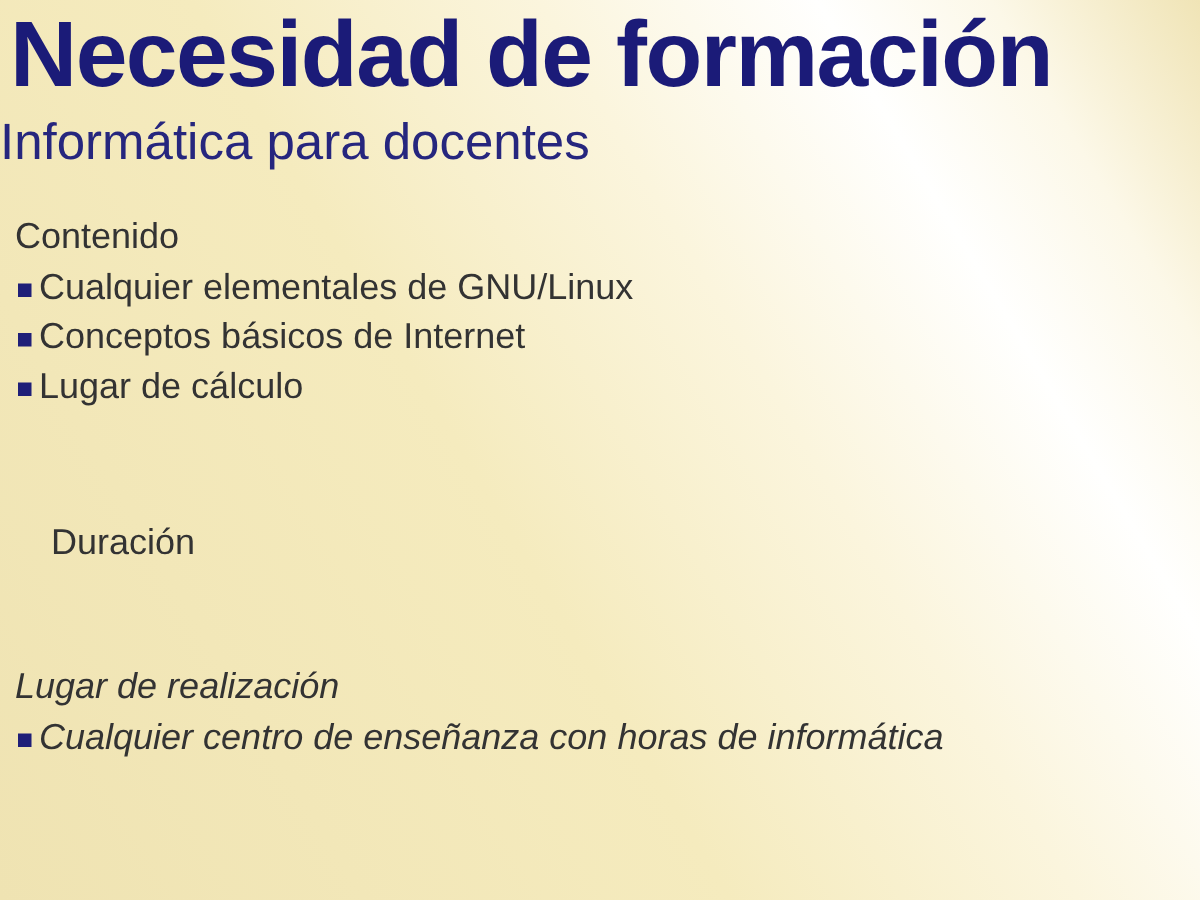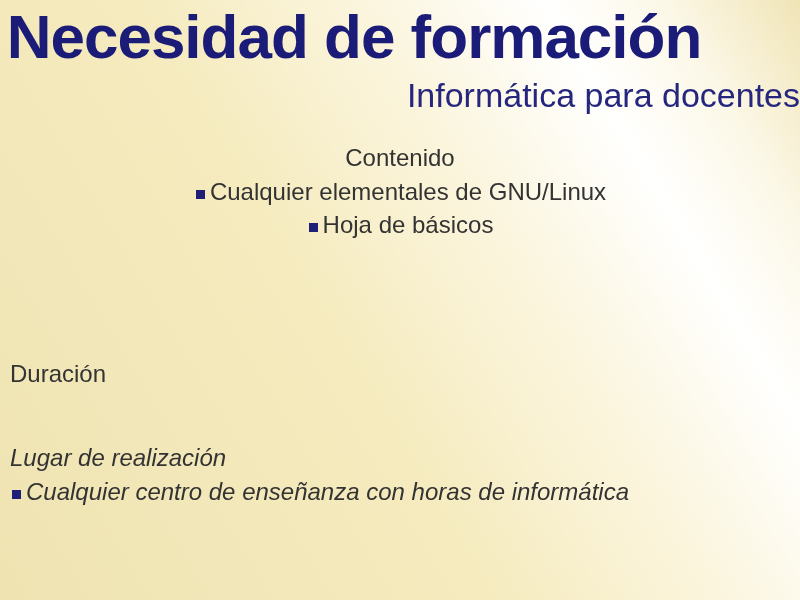--- a/index.html
+++ b/index.html
@@ -31,35 +31,35 @@
     font-weight: bold;
     letter-spacing: -1px;
     color: #1b1b78;
     white-space: nowrap;
   }
   .subtitle {
     position: absolute;
     top: 76px;
     left: 0;
     width: 800px;
-    text-align: right;
+    text-align: left;
     font-size: 34px;
     line-height: 38px;
     font-weight: normal;
     color: #26267e;
     white-space: nowrap;
   }
   .section {
     position: absolute;
     left: 10px;
     right: 10px;
     color: #333333;
   }
-  .section.s0 { top: 140px; text-align: center; }
-  .section.s1 { top: 356px; }
+  .section.s0 { top: 140px; }
+  .section.s1 { top: 344px; margin-left: 24px; }
   .section.s2 { top: 440px; font-style: italic; }
   .section-heading {
     font-size: 24px;
     line-height: 35px;
     white-space: nowrap;
   }
   .item {
     font-size: 24px;
     line-height: 33px;
     white-space: nowrap;
@@ -81,21 +81,24 @@
   <div class="title">Necesidad de formación</div>
 
   <div class="subtitle">Informática para docentes</div>
 
   <div class="section s0">
     <div class="section-heading">Contenido</div>
     <div class="item">
       <span class="bullet"></span><span>Cualquier elementales de GNU/Linux</span>
     </div>
     <div class="item">
-      <span class="bullet"></span><span>Hoja de básicos</span>
+      <span class="bullet"></span><span>Conceptos básicos de Internet</span>
+    </div>
+    <div class="item">
+      <span class="bullet"></span><span>Lugar de cálculo</span>
     </div>
   </div>
 
   <div class="section s1">
     <div class="section-heading">Duración</div>
   </div>
 
   <div class="section s2">
     <div class="section-heading">Lugar de realización</div>
     <div class="item">

